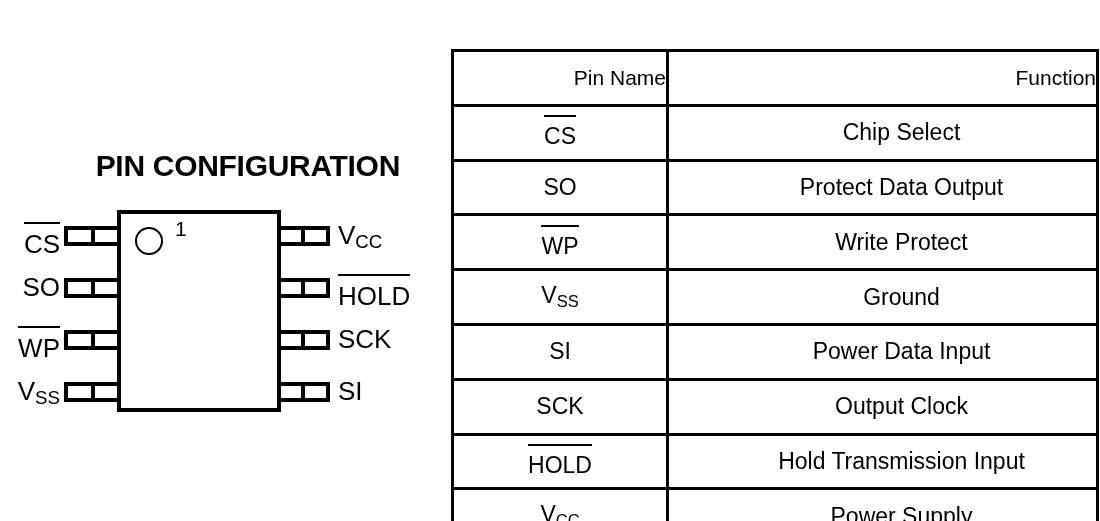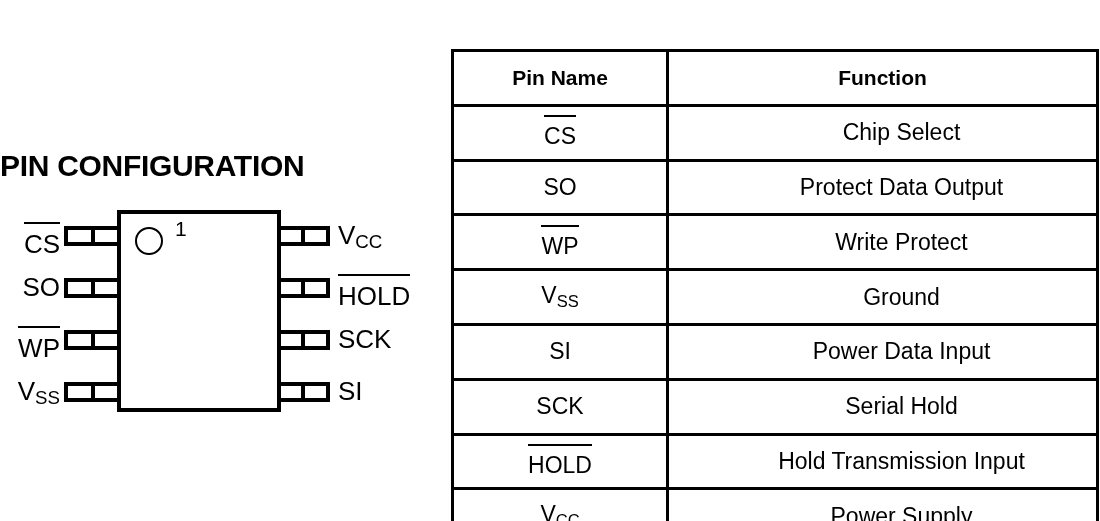--- a/index.html
+++ b/index.html
@@ -19,21 +19,21 @@
   
   #pin-config-section {
     position: absolute;
     left: 0; top: 0;
     width: 440px; height: 521px;
   }
   #pin-config-title {
     position: absolute;
     left: 0; top: 149px;
     width: 400px;
-    text-align: left;
+    text-align: right;
     font-size: 30px;
     font-weight: bold;
     letter-spacing: -0.3px;
     white-space: nowrap;
   }
 
   #package {
     position: absolute;
     left: 117px; top: 210px;
     width: 164px; height: 202px;
@@ -134,23 +134,23 @@
   }
   #pin-function-table td, #pin-function-table th {
     border: 3px solid #000;
     height: 51.8px;
     padding: 0;
     font-weight: normal;
   }
   .col-pin  { width: 212px; text-align: center; }
   .col-func { width: 427px; text-align: center; padding-left: 38px !important; }
   #pin-function-table thead th {
-    font-weight: bold;
+    font-weight: normal;
     font-size: 21px;
-    text-align: center;
+    text-align: right;
   }
   #pin-function-table thead th.col-func { padding-left: 0 !important; }
   .cell-pin-name { font-size: 23px; }
   .cell-function { font-size: 23px; }
 </style>
 </head>
 <body>
 
 <div id="pin-config-section">
 
@@ -224,21 +224,21 @@
         <tr>
           <td class="col-pin cell-pin-name"><span>V</span><span class="sub">SS</span></td>
           <td class="col-func cell-function">Ground</td>
         </tr>
         <tr>
           <td class="col-pin cell-pin-name"><span>SI</span></td>
           <td class="col-func cell-function">Power Data Input</td>
         </tr>
         <tr>
           <td class="col-pin cell-pin-name"><span>SCK</span></td>
-          <td class="col-func cell-function">Serial Hold</td>
+          <td class="col-func cell-function">Output Clock</td>
         </tr>
         <tr>
           <td class="col-pin cell-pin-name"><span class="ovl">HOLD</span></td>
           <td class="col-func cell-function">Hold Transmission Input</td>
         </tr>
         <tr>
           <td class="col-pin cell-pin-name"><span>V</span><span class="sub">CC</span></td>
           <td class="col-func cell-function">Power Supply</td>
         </tr>
       </tbody>

